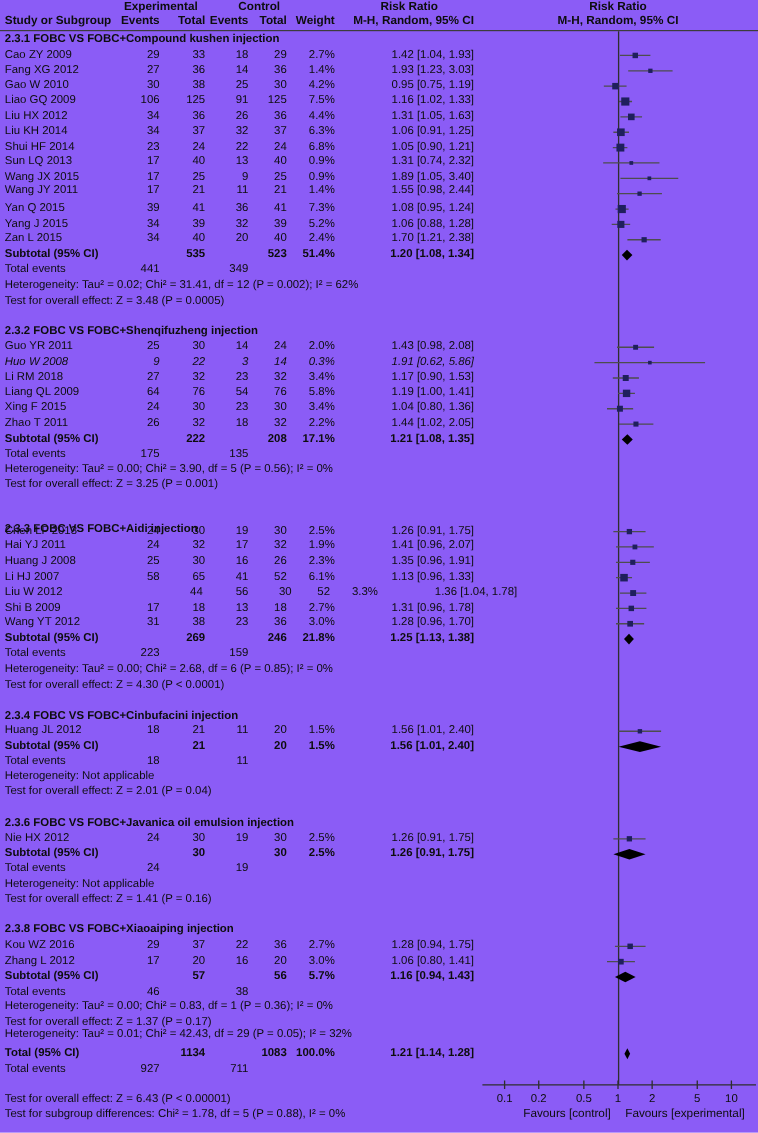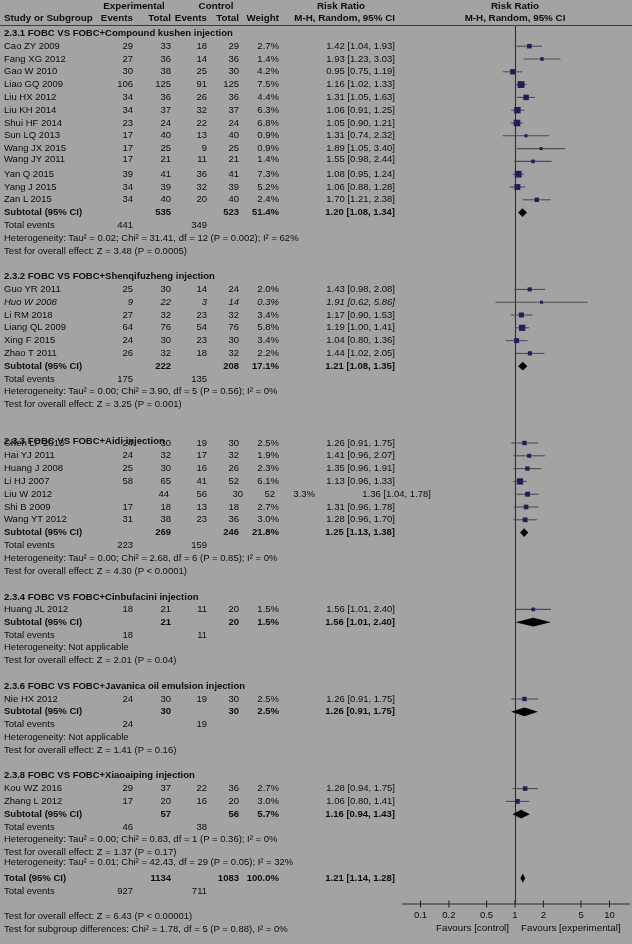--- a/index.html
+++ b/index.html
@@ -1,19 +1,19 @@
 <!DOCTYPE html>
 <html><head>
 <meta charset="utf-8">
 <style>
   html,body{margin:0;padding:0;background:#ffffff;}
   .figure{
     position:relative;
     width:632px;height:944px;
-    background:#a3a3a3;
+    background:#8b5cf6;
     font-family:"Liberation Sans","DejaVu Sans",sans-serif;
     color:#0d0d0d;
     overflow:hidden;
   }
   .hdr{position:absolute;top:0;left:0;width:632px;height:25px;border-bottom:1.6px solid #3c3c3c;}
   .hdr span{position:absolute;font-size:9.8px;font-weight:bold;white-space:nowrap;}
   .hl1{top:0;}
   .hl2{top:12px;}
   .cent{transform:translateX(-50%);}
   #rows .row{position:absolute;left:0;width:632px;height:12.8px;line-height:12.8px;font-size:9.5px;white-space:nowrap;}

